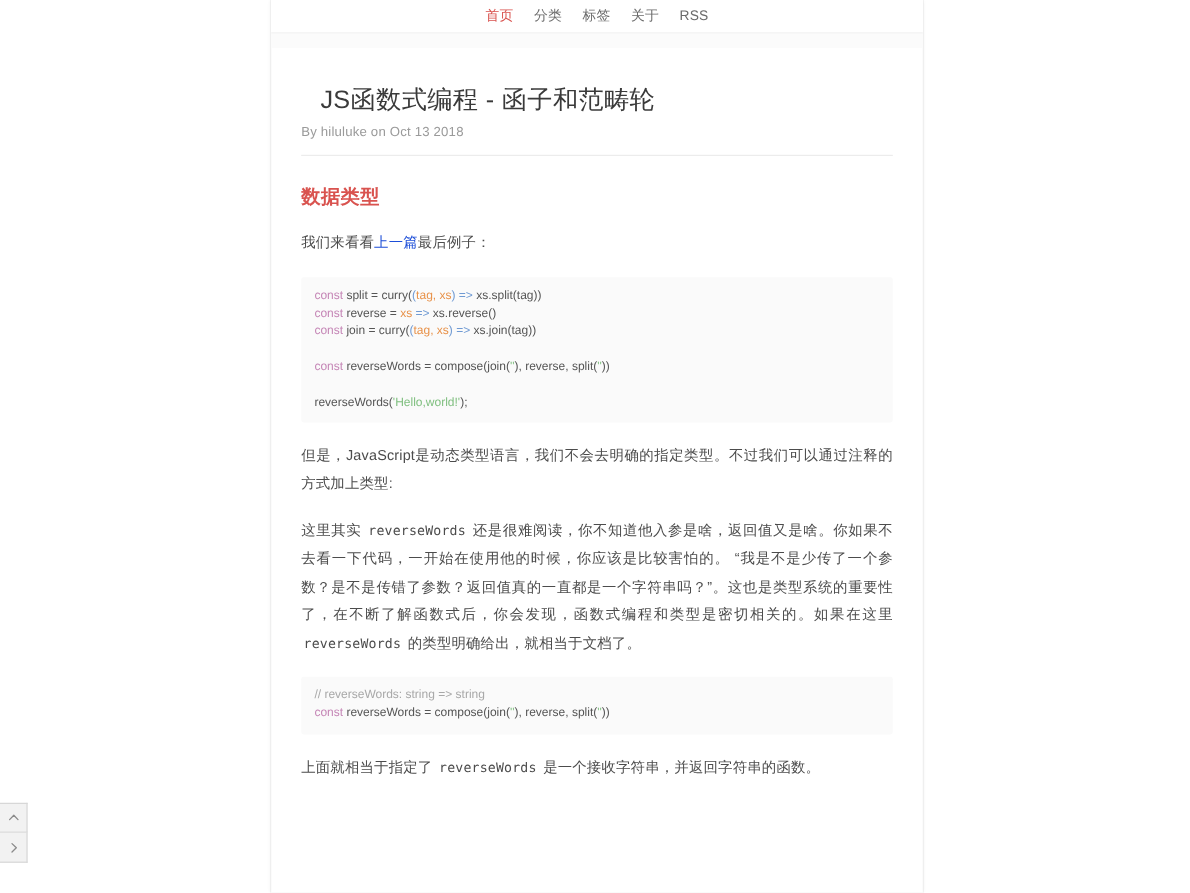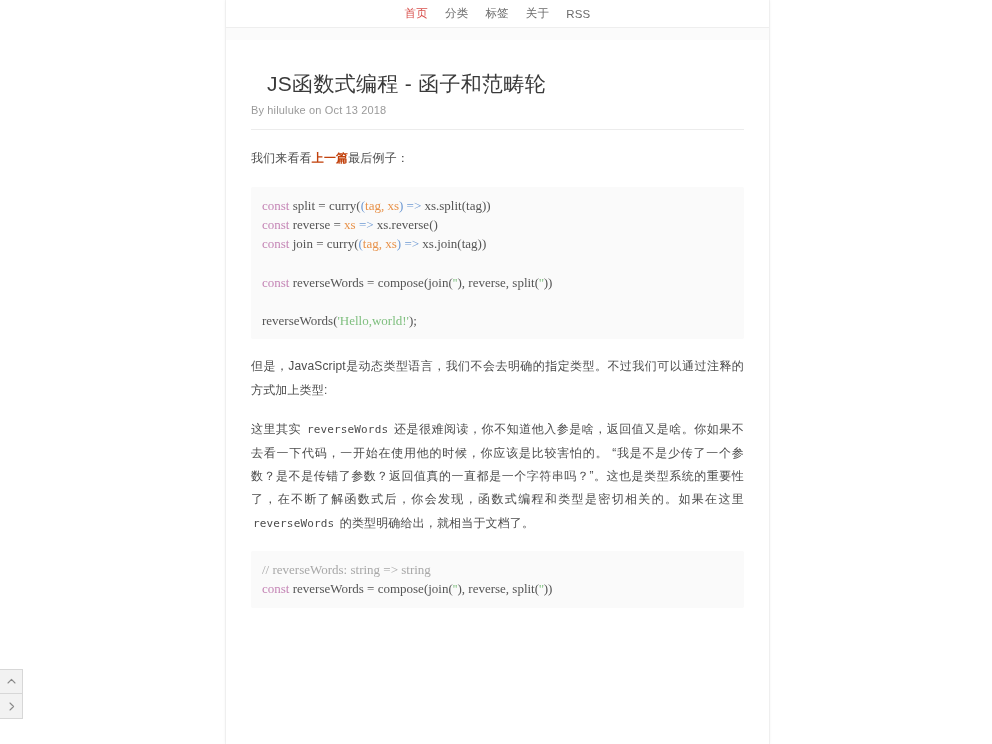--- a/index.html
+++ b/index.html
@@ -99,39 +99,38 @@
     text-align: justify;
   }
   .h2 {
     font-size: 16px;
     font-weight: 700;
     color: #d9534f;
     margin: 24px 0 16px 0;
     letter-spacing: .4px;
   }
   a.link {
-    color: #c2410c;
+    color: #1d4ed8;
     text-decoration: none;
     cursor: pointer;
-    font-weight: bold;
   }
   code.inline {
     font-family: "DejaVu Sans Mono", "Liberation Mono", monospace;
     font-size: 11px;
     color: #4c4c4c;
     padding: 0 2px;
   }
 
   pre.code {
     background: #fafafa;
     border-radius: 2px;
     margin: 0 0 16px 0;
     padding: 9px 11px;
-    font-family: Liberation Serif, serif;
-    font-size: 13px;
+    font-family: Liberation Sans, sans-serif;
+    font-size: 10px;
     line-height: 1.48;
     color: #555555;
     overflow: hidden;
     white-space: pre;
   }
   pre.code .kw  { color: #c586b6; }
   pre.code .par { color: #e8924a; }
   pre.code .arw { color: #6f9ad3; }
   pre.code .str { color: #7fbf7f; }
   pre.code .cmt { color: #a8a8a8; }
@@ -170,38 +169,40 @@
     <div class="nav-spacer"></div>
 
     <div class="content">
 
       <article class="post">
         <h1 class="post-title">JS函数式编程 - 函子和范畴轮</h1>
         <div class="post-meta">By hiluluke on Oct 13 2018</div>
         <hr class="post-sep">
 
 
+        <h2 class="h2">数据类型</h2>
 
         <p class="para">
           <span>我们来看看</span><a class="link">上一篇</a><span>最后例子：</span>
         </p>
 
         <pre class="code"><span class="kw">const</span><span> split = curry(</span><span class="arw">(</span><span class="par">tag, xs</span><span class="arw">)</span><span> </span><span class="arw">=&gt;</span><span> xs.split(tag))</span>
 <span class="kw">const</span><span> reverse = </span><span class="par">xs</span><span> </span><span class="arw">=&gt;</span><span> xs.reverse()</span>
 <span class="kw">const</span><span> join = curry(</span><span class="arw">(</span><span class="par">tag, xs</span><span class="arw">)</span><span> </span><span class="arw">=&gt;</span><span> xs.join(tag))</span>
 <span></span>
 <span class="kw">const</span><span> reverseWords = compose(join(</span><span class="str">''</span><span>), reverse, split(</span><span class="str">''</span><span>))</span>
 <span></span>
 <span>reverseWords(</span><span class="str">'Hello,world!'</span><span>);</span></pre>
 
         <p class="para">但是，JavaScript是动态类型语言，我们不会去明确的指定类型。不过我们可以通过注释的方式加上类型:</p>
 
         <p class="para"><span>这里其实 </span><code class="inline">reverseWords</code><span> 还是很难阅读，你不知道他入参是啥，返回值又是啥。你如果不去看一下代码，一开始在使用他的时候，你应该是比较害怕的。 “我是不是少传了一个参数？是不是传错了参数？返回值真的一直都是一个字符串吗？”。这也是类型系统的重要性了，在不断了解函数式后，你会发现，函数式编程和类型是密切相关的。如果在这里 </span><code class="inline">reverseWords</code><span> 的类型明确给出，就相当于文档了。</span></p>
 
         <pre class="code"><span class="cmt">// reverseWords: string =&gt; string</span>
 <span class="kw">const</span><span> reverseWords = compose(join(</span><span class="str">''</span><span>), reverse, split(</span><span class="str">''</span><span>))</span></pre>
 
+        <p class="para"><span>上面就相当于指定了 </span><code class="inline">reverseWords</code><span> 是一个接收字符串，并返回字符串的函数。</span></p>
 
       </article>
 
     </div>
   </div>
 </div>
 
 </body></html>

